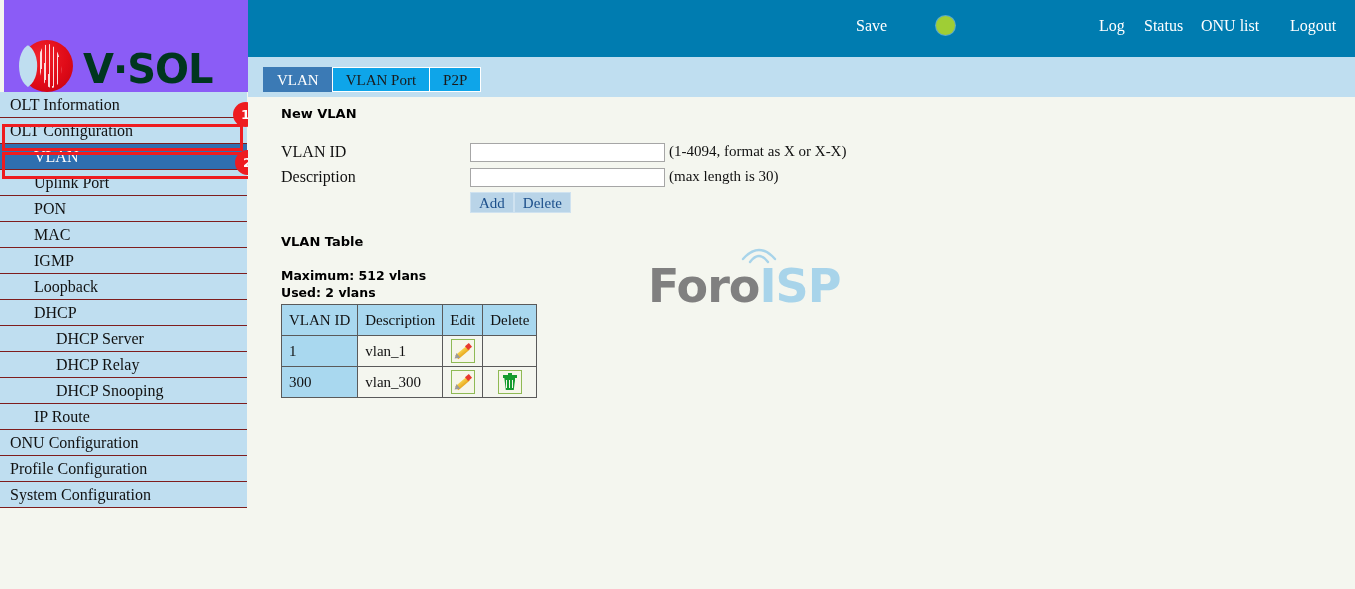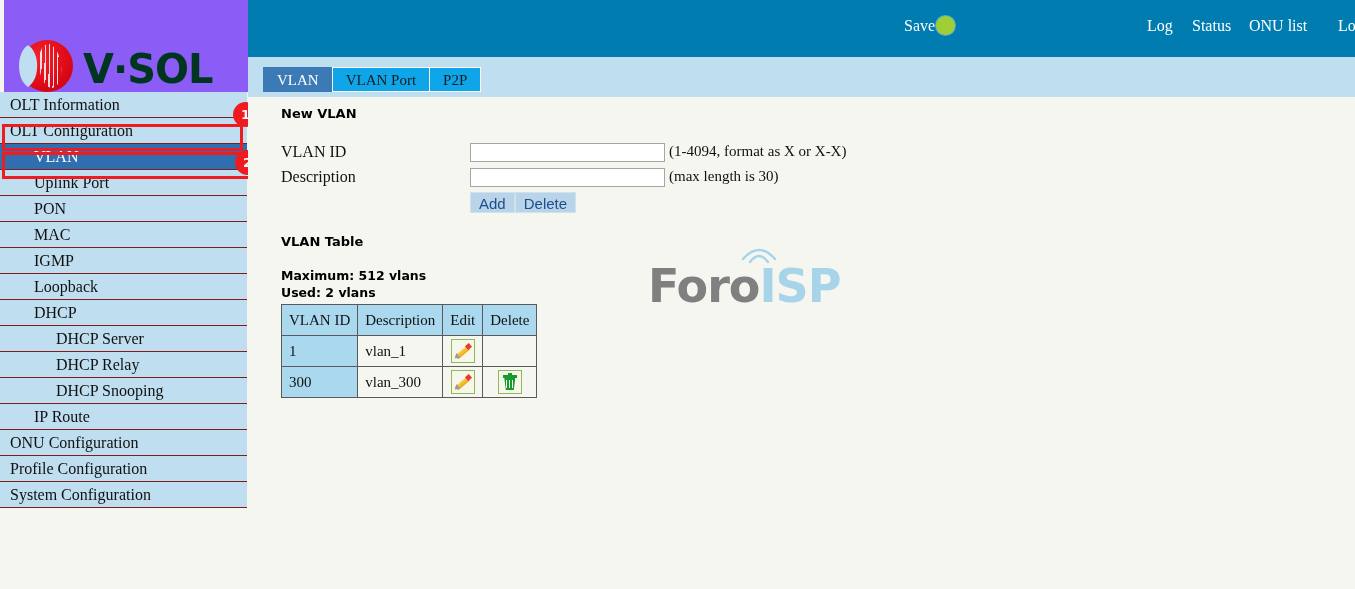--- a/index.html
+++ b/index.html
@@ -72,21 +72,20 @@
     background: #007cb0;
     color: #ffffff;
     font-size: 16px;
   }
   #top-header .hdr-link {
     position: absolute;
     top: 17px;
     color: #ffffff;
     text-decoration: none;
     white-space: nowrap;
-    margin-left: 48px;
   }
   #hdr-save    { left: 608px; }
   #hdr-log     { left: 851px; }
   #hdr-status  { left: 896px; }
   #hdr-onulist { left: 953px; }
   #hdr-logout  { left: 1042px; top: 17px; }
   #hdr-indicator {
     position: absolute;
     left: 688px; top: 16px;
     width: 19px; height: 19px;
@@ -230,21 +229,21 @@
 
   #form-buttons {
     position: absolute;
     left: 222px; top: 95px;
     display: flex;
   }
   .form-button {
     height: 21px;
     padding: 0 8px;
     line-height: 21px;
-    font-family: Liberation Sans, sans-serif;
+    font-family: Liberation Serif, serif;
     font-size: 15px;
     color: #1c4f8b;
     background: #b9d4e8;
     border: 1px solid #cfe2f0;
     box-sizing: border-box;
     cursor: pointer;
     white-space: nowrap;
   }
 
   

